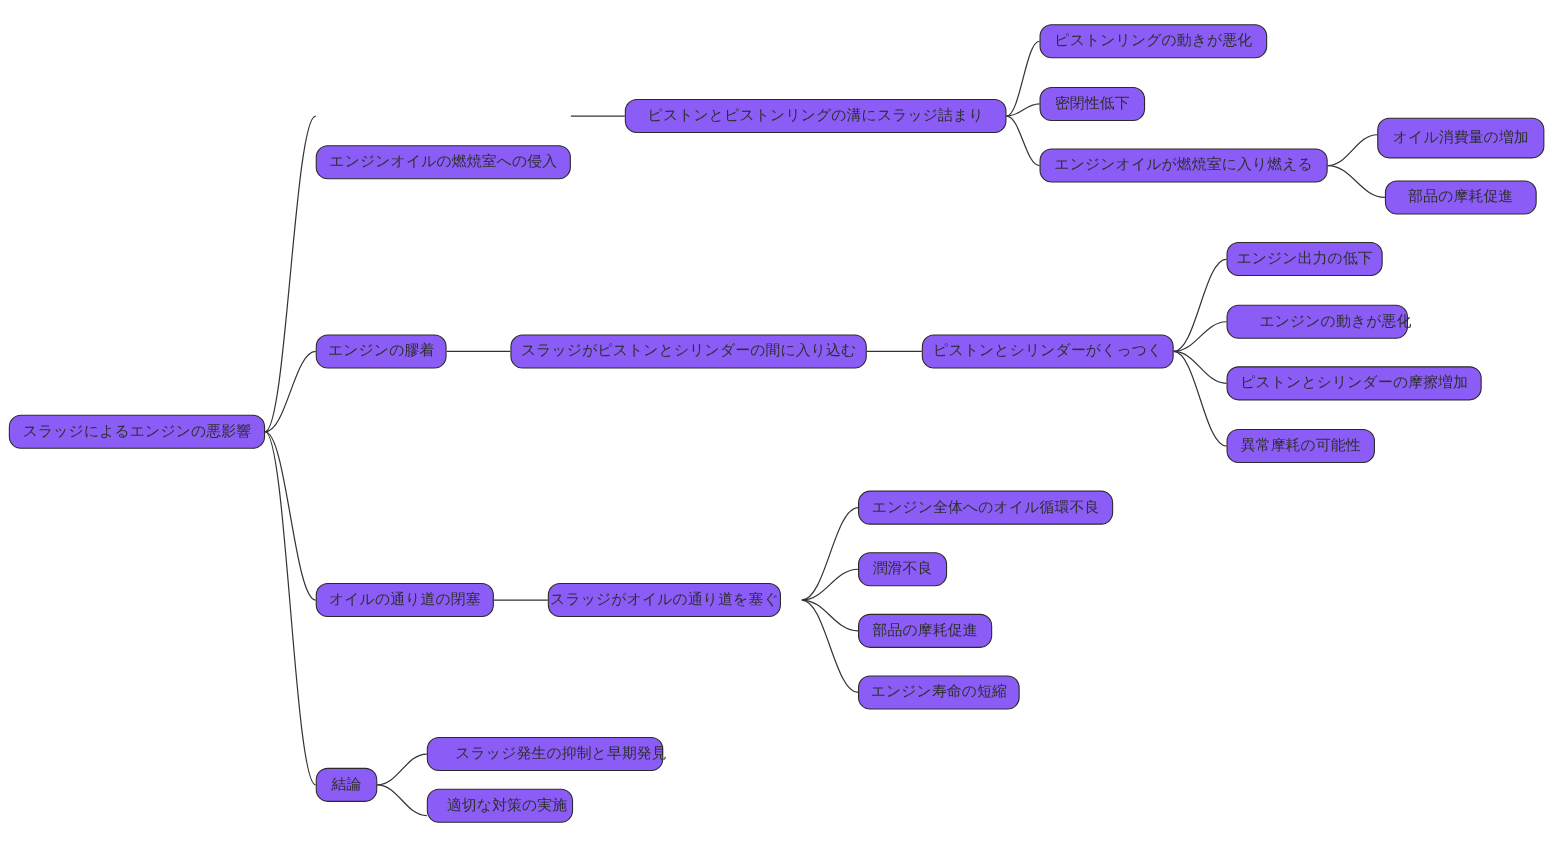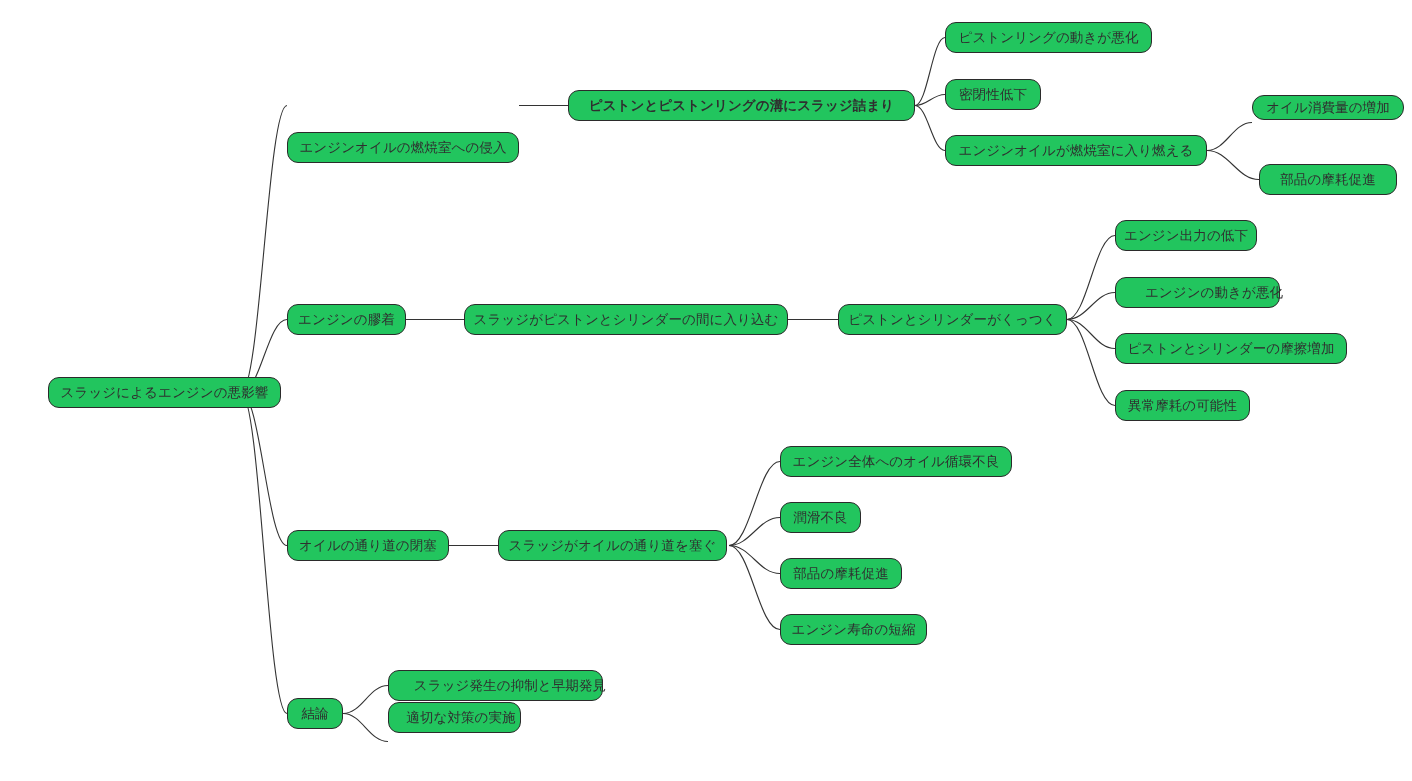--- a/index.html
+++ b/index.html
@@ -31,21 +31,21 @@
   #edge-layer path {
     fill: none;
     stroke: #333333;
     stroke-width: 1.1;
   }
   .node {
     position: absolute;
     display: flex;
     align-items: center;
     justify-content: center;
-    background: #22c55e;
+    background: #8b5cf6;
     border: 1.3px solid #2b2b2b;
     border-radius: 11px;
     color: #2f2f2f;
     font-size: 13.5px;
     line-height: 1;
     white-space: nowrap;
     letter-spacing: 0.1px;
     padding: 0 11px;
     height: 31px;
   }
@@ -76,38 +76,38 @@
       <path d="M1067,319.5 C1087.16,319.5 1094.84,405.5 1115,405.5"></path>
       <path d="M449,545.5 C469.58,545.5 477.42,545.5 498,545.5"></path>
       <path d="M729,545.5 C750.42,545.5 758.58,461.5 780,461.5"></path>
       <path d="M729,545.5 C750.42,545.5 758.58,517.5 780,517.5"></path>
       <path d="M729,545.5 C750.42,545.5 758.58,573.5 780,573.5"></path>
       <path d="M729,545.5 C750.42,545.5 758.58,629.5 780,629.5"></path>
       <path d="M343,713.5 C361.9,713.5 369.1,685.5 388,685.5"></path>
       <path d="M343,713.5 C361.9,713.5 369.1,741.5 388,741.5"></path>
     </svg>
   <div id="node-layer">
-      <div class="node root" style="left: 8px; top: 377px; width: 233px; height: 31px; margin-left: 40px;">スラッジによるエンジンの悪影響</div>
+      <div class="node root" style="left: 8px; top: 377px; width: 233px; height: 31px;">スラッジによるエンジンの悪影響</div>
       <div class="node" style="left: 287px; top: 90px; width: 232px; height: 31px; margin-top: 42px;">エンジンオイルの燃焼室への侵入</div>
-      <div class="node" style="left: 568px; top: 90px; width: 347px; height: 31px; font-weight: bold;">ピストンとピストンリングの溝にスラッジ詰まり</div>
+      <div class="node" style="left: 568px; top: 90px; width: 347px; height: 31px;">ピストンとピストンリングの溝にスラッジ詰まり</div>
       <div class="node" style="left: 945px; top: 22px; width: 207px; height: 31px;">ピストンリングの動きが悪化</div>
       <div class="node" style="left: 945px; top: 79px; width: 96px; height: 31px;">密閉性低下</div>
       <div class="node" style="left: 945px; top: 135px; width: 262px; height: 31px;">エンジンオイルが燃焼室に入り燃える</div>
-      <div class="node" style="left: 1252px; top: 95px; width: 152px; height: 25px; border-radius: 12px;">オイル消費量の増加</div>
+      <div class="node" style="left: 1252px; top: 107px; width: 152px; height: 37px;">オイル消費量の増加</div>
       <div class="node" style="left: 1259px; top: 164px; width: 138px; height: 31px;">部品の摩耗促進</div>
       <div class="node" style="left: 287px; top: 304px; width: 119px; height: 31px;">エンジンの膠着</div>
       <div class="node" style="left: 464px; top: 304px; width: 324px; height: 31px;">スラッジがピストンとシリンダーの間に入り込む</div>
       <div class="node" style="left: 838px; top: 304px; width: 229px; height: 31px;">ピストンとシリンダーがくっつく</div>
       <div class="node" style="left: 1115px; top: 220px; width: 142px; height: 31px;">エンジン出力の低下</div>
       <div class="node" style="left: 1115px; top: 277px; width: 165px; height: 31px; padding-left: 44px;">エンジンの動きが悪化</div>
       <div class="node" style="left: 1115px; top: 333px; width: 232px; height: 31px;">ピストンとシリンダーの摩擦増加</div>
       <div class="node" style="left: 1115px; top: 390px; width: 135px; height: 31px;">異常摩耗の可能性</div>
       <div class="node" style="left: 287px; top: 530px; width: 162px; height: 31px;">オイルの通り道の閉塞</div>
-      <div class="node" style="left: 498px; top: 530px; width: 229px; height: 31px;">スラッジがオイルの通り道を塞ぐ</div>
+      <div class="node" style="left: 498px; top: 530px; width: 212px; height: 31px;">スラッジがオイルの通り道を塞ぐ</div>
       <div class="node" style="left: 780px; top: 446px; width: 232px; height: 31px;">エンジン全体へのオイル循環不良</div>
       <div class="node" style="left: 780px; top: 502px; width: 81px; height: 31px;">潤滑不良</div>
       <div class="node" style="left: 780px; top: 558px; width: 122px; height: 31px; border-radius: 11px;">部品の摩耗促進</div>
       <div class="node" style="left: 780px; top: 614px; width: 147px; height: 31px;">エンジン寿命の短縮</div>
       <div class="node" style="left: 287px; top: 698px; width: 56px; height: 31px;">結論</div>
       <div class="node" style="left: 388px; top: 670px; width: 215px; height: 31px; padding-left: 40px;">スラッジ発生の抑制と早期発見</div>
-      <div class="node" style="left: 388px; top: 702px; width: 133px; height: 31px; padding-left: 24px;">適切な対策の実施</div>
+      <div class="node" style="left: 388px; top: 717px; width: 133px; height: 31px; padding-left: 24px;">適切な対策の実施</div>
     </div>
 </div>
 
 </body></html>

